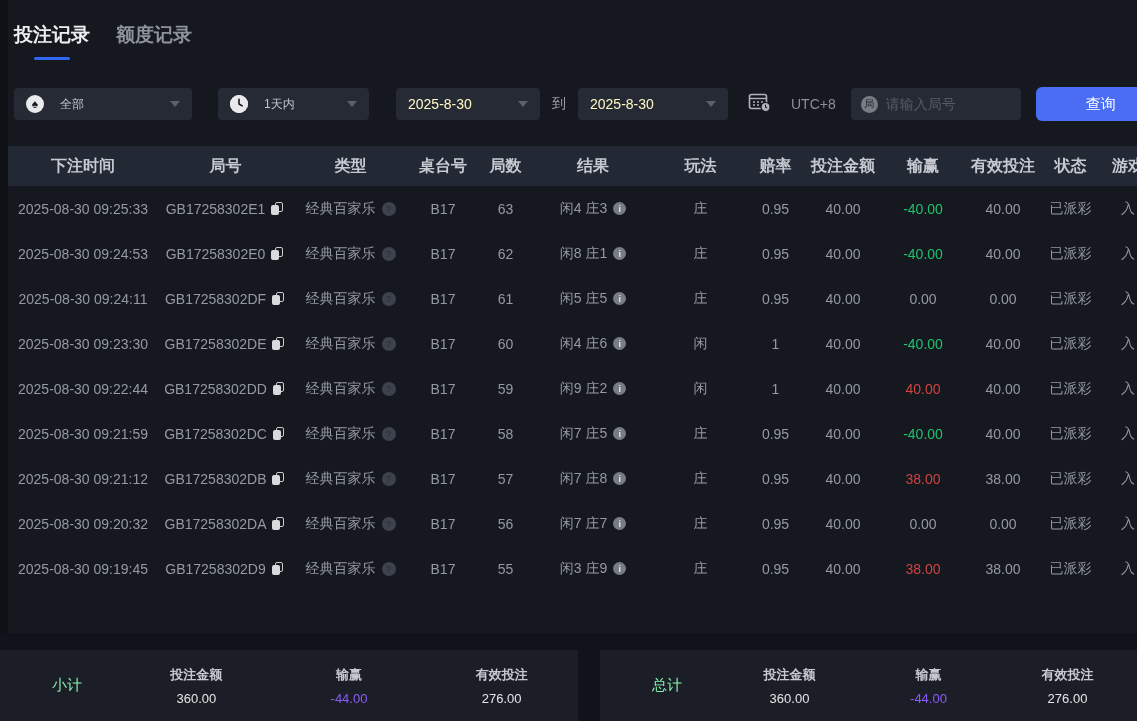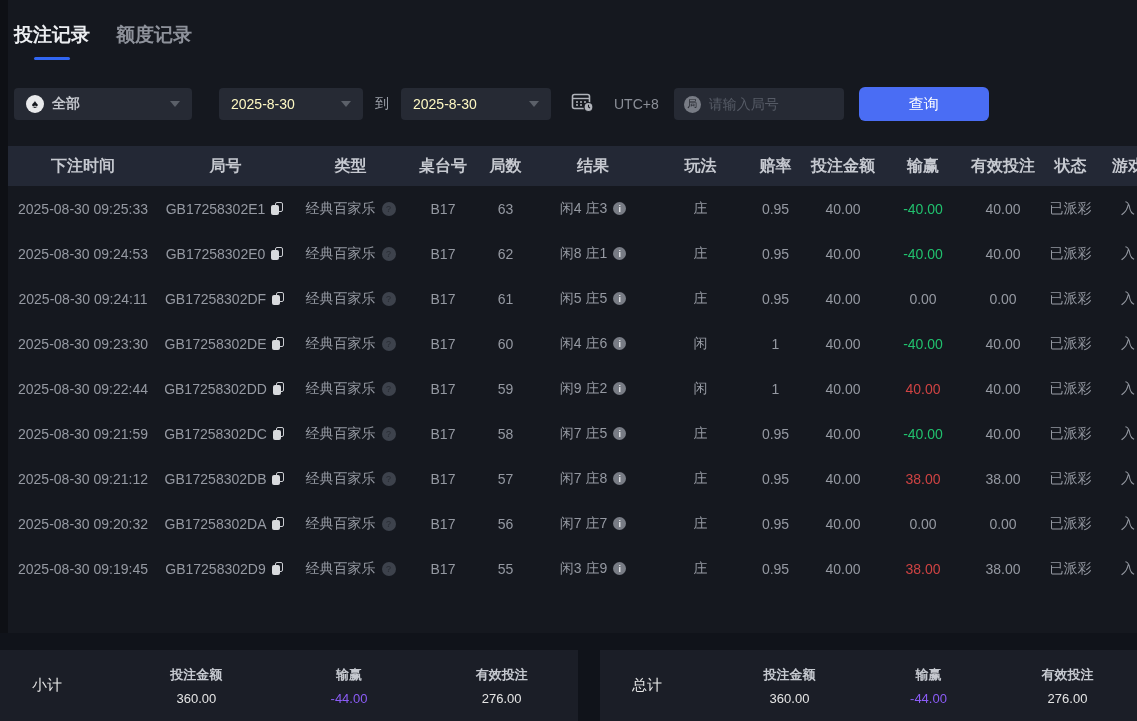--- a/index.html
+++ b/index.html
@@ -22,21 +22,21 @@
   
   .filter-bar { display:flex; align-items:center; margin-top:27px; padding-left:6px; height:34px; }
   .dd {
     height:32px; background:#262a34; border-radius:4px; display:flex; align-items:center;
     padding:0 12px; position:relative; cursor:pointer; flex:none;
   }
   .dd .chevron {
     position:absolute; right:12px; top:13px; width:0; height:0;
     border-left:5px solid transparent; border-right:5px solid transparent; border-top:6px solid #5b6069;
   }
-  .dd-label { font-size:14px; color:#c3c6cc; margin-left:8px;font-weight:bold; }
+  .dd-label { font-size:12px; color:#c3c6cc; margin-left:16px; }
   .dd-date { font-size:14px; color:#fef9c3; }
   .circle-icon {
     width:18px; height:18px; border-radius:50%; background:#e9eaec; flex:none;
     display:flex; align-items:center; justify-content:center;
   }
   .spade { color:#14171d; font-size:12px; line-height:1; }
   .to-label { font-size:14px; color:#9ea2ab; margin:0 12px; flex:none; }
   .tz-group { display:flex; align-items:center; margin-left:20px; flex:none;gap:11px; }
   .tz-text { font-size:14px; color:#8b8f98; margin-left:8px; }
   .round-input-wrap {
@@ -81,21 +81,21 @@
     display:inline-flex; width:13px; height:13px; border-radius:50%; background:#787c85;
     color:#e8e9ec; font-size:9px; font-weight:bold; align-items:center; justify-content:center; cursor:pointer;
   }
 
   
   .bottom { position:absolute; left:-8px; bottom:0; width:1137px; height:88px; background:#10131a; }
   .panels { display:flex; margin-top:17px; gap:22px; height:71px; }
   .panel { background:#1b1e27; height:71px; display:flex; align-items:center; }
   .panel.subtotal { width:578px; }
   .panel.total { width:537px; }
-  .sum-label { width:120px; padding-left:32px; font-size:15px; color:#e5e5e5; flex:none; }
+  .sum-label { width:120px; padding-left:52px; font-size:15px; color:#86efac; flex:none; }
   .stat { flex:1; text-align:center; }
   .stat .s-label { font-size:13px; font-weight:bold; color:#c6c9d0; }
   .stat .s-value { font-size:13px; color:#e5e5e5; margin-top:7px; }
   .stat .s-value.green { color:#8b5cf6; }
 </style>
 </head>
 <body>
 
 <div class="app">
 
@@ -112,20 +112,30 @@
   <div class="filter-bar">
 
     <div class="dd" style="width:178px;">
       <span class="circle-icon">
           <span class="spade">♠</span>
         </span>
       <span class="dd-label">全部</span>
       <span class="chevron"></span>
     </div>
 
+    <div class="dd" style="width:151px; margin-left:26px;">
+      <span class="circle-icon">
+        <svg width="18" height="18" viewBox="0 0 18 18">
+            <circle cx="9" cy="9" r="9" fill="#e9eaec"></circle>
+            <path d="M9 4.2v4.8l3.2 1.9" stroke="#14171d" stroke-width="1.6" fill="none" stroke-linecap="round"></path>
+          </svg>
+      </span>
+      <span class="dd-label">1天内</span>
+      <span class="chevron"></span>
+    </div>
 
     <div class="dd" style="width:144px; margin-left:27px;">
       <span class="dd-date">2025-8-30</span>
       <span class="chevron"></span>
     </div>
 
     <span class="to-label">到</span>
 
     <div class="dd" style="width:150px;">
       <span class="dd-date">2025-8-30</span>

